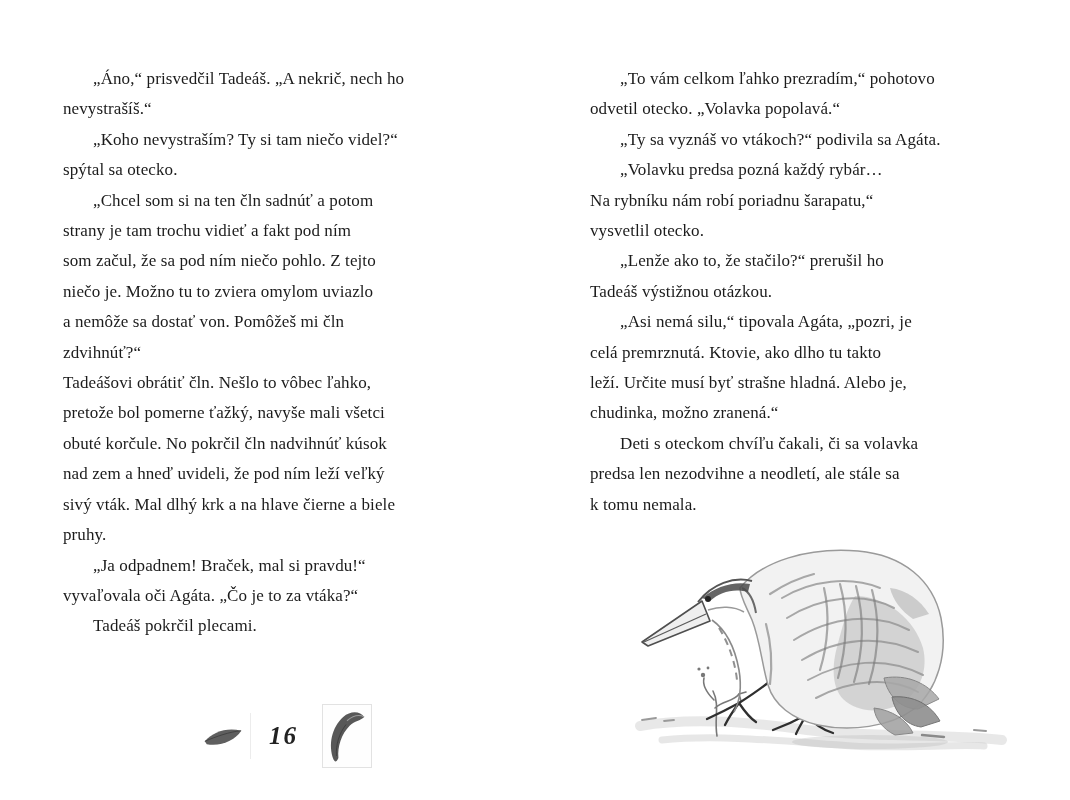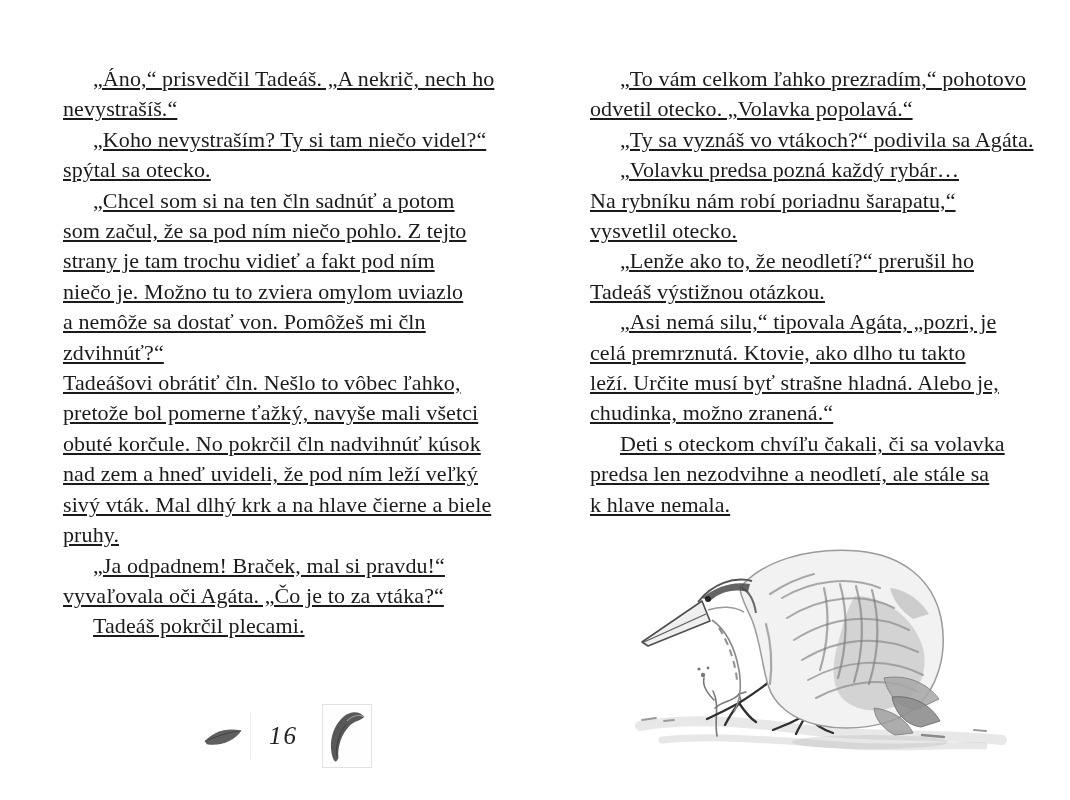--- a/index.html
+++ b/index.html
@@ -9,25 +9,24 @@
     position:relative;
     font-family:"Liberation Serif","DejaVu Serif",serif;
     color:#1b1b1b;
     overflow:hidden;
   }
   .spread { position:absolute; inset:0; }
   .text-col { position:absolute; top:64px; width:470px; }
   #left-col  { left:63px;  }
   #right-col { left:590px; }
   .line {
-    font-size:22px;
+    font-size:17px;
     line-height:30.4px;
     white-space:nowrap;
     letter-spacing:0.1px;
-    text-decoration:underline;
   }
   .line.indent { padding-left:30px; }
 
   .illustration {
     position:absolute; left:622px; top:528px;
     width:408px; height:262px;
   }
   .illustration svg { width:100%; height:100%; }
 
   .footer {
@@ -39,35 +38,36 @@
     display:flex; align-items:center; justify-content:center;
   }
   #feather-left-box { width:50px; height:46px; border-right:1px solid #ececec; padding-right:2px; }
   #feather-right-box { width:48px; height:62px; border:1px solid #e2e2e2; margin-left:14px; background:#fefefe; }
   .page-number {
     font-style:italic;
     font-size:25px;
     color:#222222;
     margin:0 10px 0 18px;
     letter-spacing:2px;
+    font-weight:bold;
   }
 </style>
 </head>
 <body>
 
 <div class="spread">
 
   <div class="text-col" id="left-col">
       <div class="line indent">„Áno,“ prisvedčil Tadeáš. „A nekrič, nech ho</div>
       <div class="line">nevystrašíš.“</div>
       <div class="line indent">„Koho nevystraším? Ty si tam niečo videl?“</div>
       <div class="line">spýtal sa otecko.</div>
       <div class="line indent">„Chcel som si na ten čln sadnúť a potom</div>
+      <div class="line">strany je tam trochu vidieť a fakt pod ním</div>
       <div class="line">som začul, že sa pod ním niečo pohlo. Z tejto</div>
-      <div class="line">strany je tam trochu vidieť a fakt pod ním</div>
       <div class="line">niečo je. Možno tu to zviera omylom uviazlo</div>
       <div class="line">a nemôže sa dostať von. Pomôžeš mi čln</div>
       <div class="line">zdvihnúť?“</div>
       <div class="line">Tadeášovi obrátiť čln. Nešlo to vôbec ľahko,</div>
       <div class="line">pretože bol pomerne ťažký, navyše mali všetci</div>
       <div class="line">obuté korčule. No pokrčil čln nadvihnúť kúsok</div>
       <div class="line">nad zem a hneď uvideli, že pod ním leží veľký</div>
       <div class="line">sivý vták. Mal dlhý krk a na hlave čierne a biele</div>
       <div class="line">pruhy.</div>
       <div class="line indent">„Ja odpadnem! Braček, mal si pravdu!“</div>
@@ -75,29 +75,29 @@
       <div class="line indent">Tadeáš pokrčil plecami.</div>
     </div>
 
   <div class="text-col" id="right-col">
       <div class="line indent">„To vám celkom ľahko prezradím,“ pohotovo</div>
       <div class="line">odvetil otecko. „Volavka popolavá.“</div>
       <div class="line indent">„Ty sa vyznáš vo vtákoch?“ podivila sa Agáta.</div>
       <div class="line indent">„Volavku predsa pozná každý rybár…</div>
       <div class="line">Na rybníku nám robí poriadnu šarapatu,“</div>
       <div class="line">vysvetlil otecko.</div>
-      <div class="line indent">„Lenže ako to, že neodletí?“ prerušil ho</div>
+      <div class="line indent">„Lenže ako to, že stačilo?“ prerušil ho</div>
       <div class="line">Tadeáš výstižnou otázkou.</div>
       <div class="line indent">„Asi nemá silu,“ tipovala Agáta, „pozri, je</div>
       <div class="line">celá premrznutá. Ktovie, ako dlho tu takto</div>
       <div class="line">leží. Určite musí byť strašne hladná. Alebo je,</div>
       <div class="line">chudinka, možno zranená.“</div>
       <div class="line indent">Deti s oteckom chvíľu čakali, či sa volavka</div>
       <div class="line">predsa len nezodvihne a neodletí, ale stále sa</div>
-      <div class="line">k hlave nemala.</div>
+      <div class="line">k tomu nemala.</div>
     </div>
 
   <div class="illustration">
     <svg viewBox="0 0 408 262" xmlns="http://www.w3.org/2000/svg">
 
       <path d="M18,198 C70,189 130,194 185,202 C250,210 320,205 380,212" stroke="#cccccc" stroke-width="10" fill="none" opacity="0.45" stroke-linecap="round"></path>
       <path d="M40,212 C100,206 170,214 230,218 C280,221 330,216 362,218" stroke="#c2c2c2" stroke-width="7" fill="none" opacity="0.4" stroke-linecap="round"></path>
       <ellipse cx="248" cy="214" rx="78" ry="7" fill="#b9b9b9" opacity="0.35"></ellipse>
       <path d="M300,207 l22,2" stroke="#8a8a8a" stroke-width="2.4" stroke-linecap="round"></path>
       <path d="M352,202 l12,1" stroke="#9a9a9a" stroke-width="2" stroke-linecap="round"></path>

